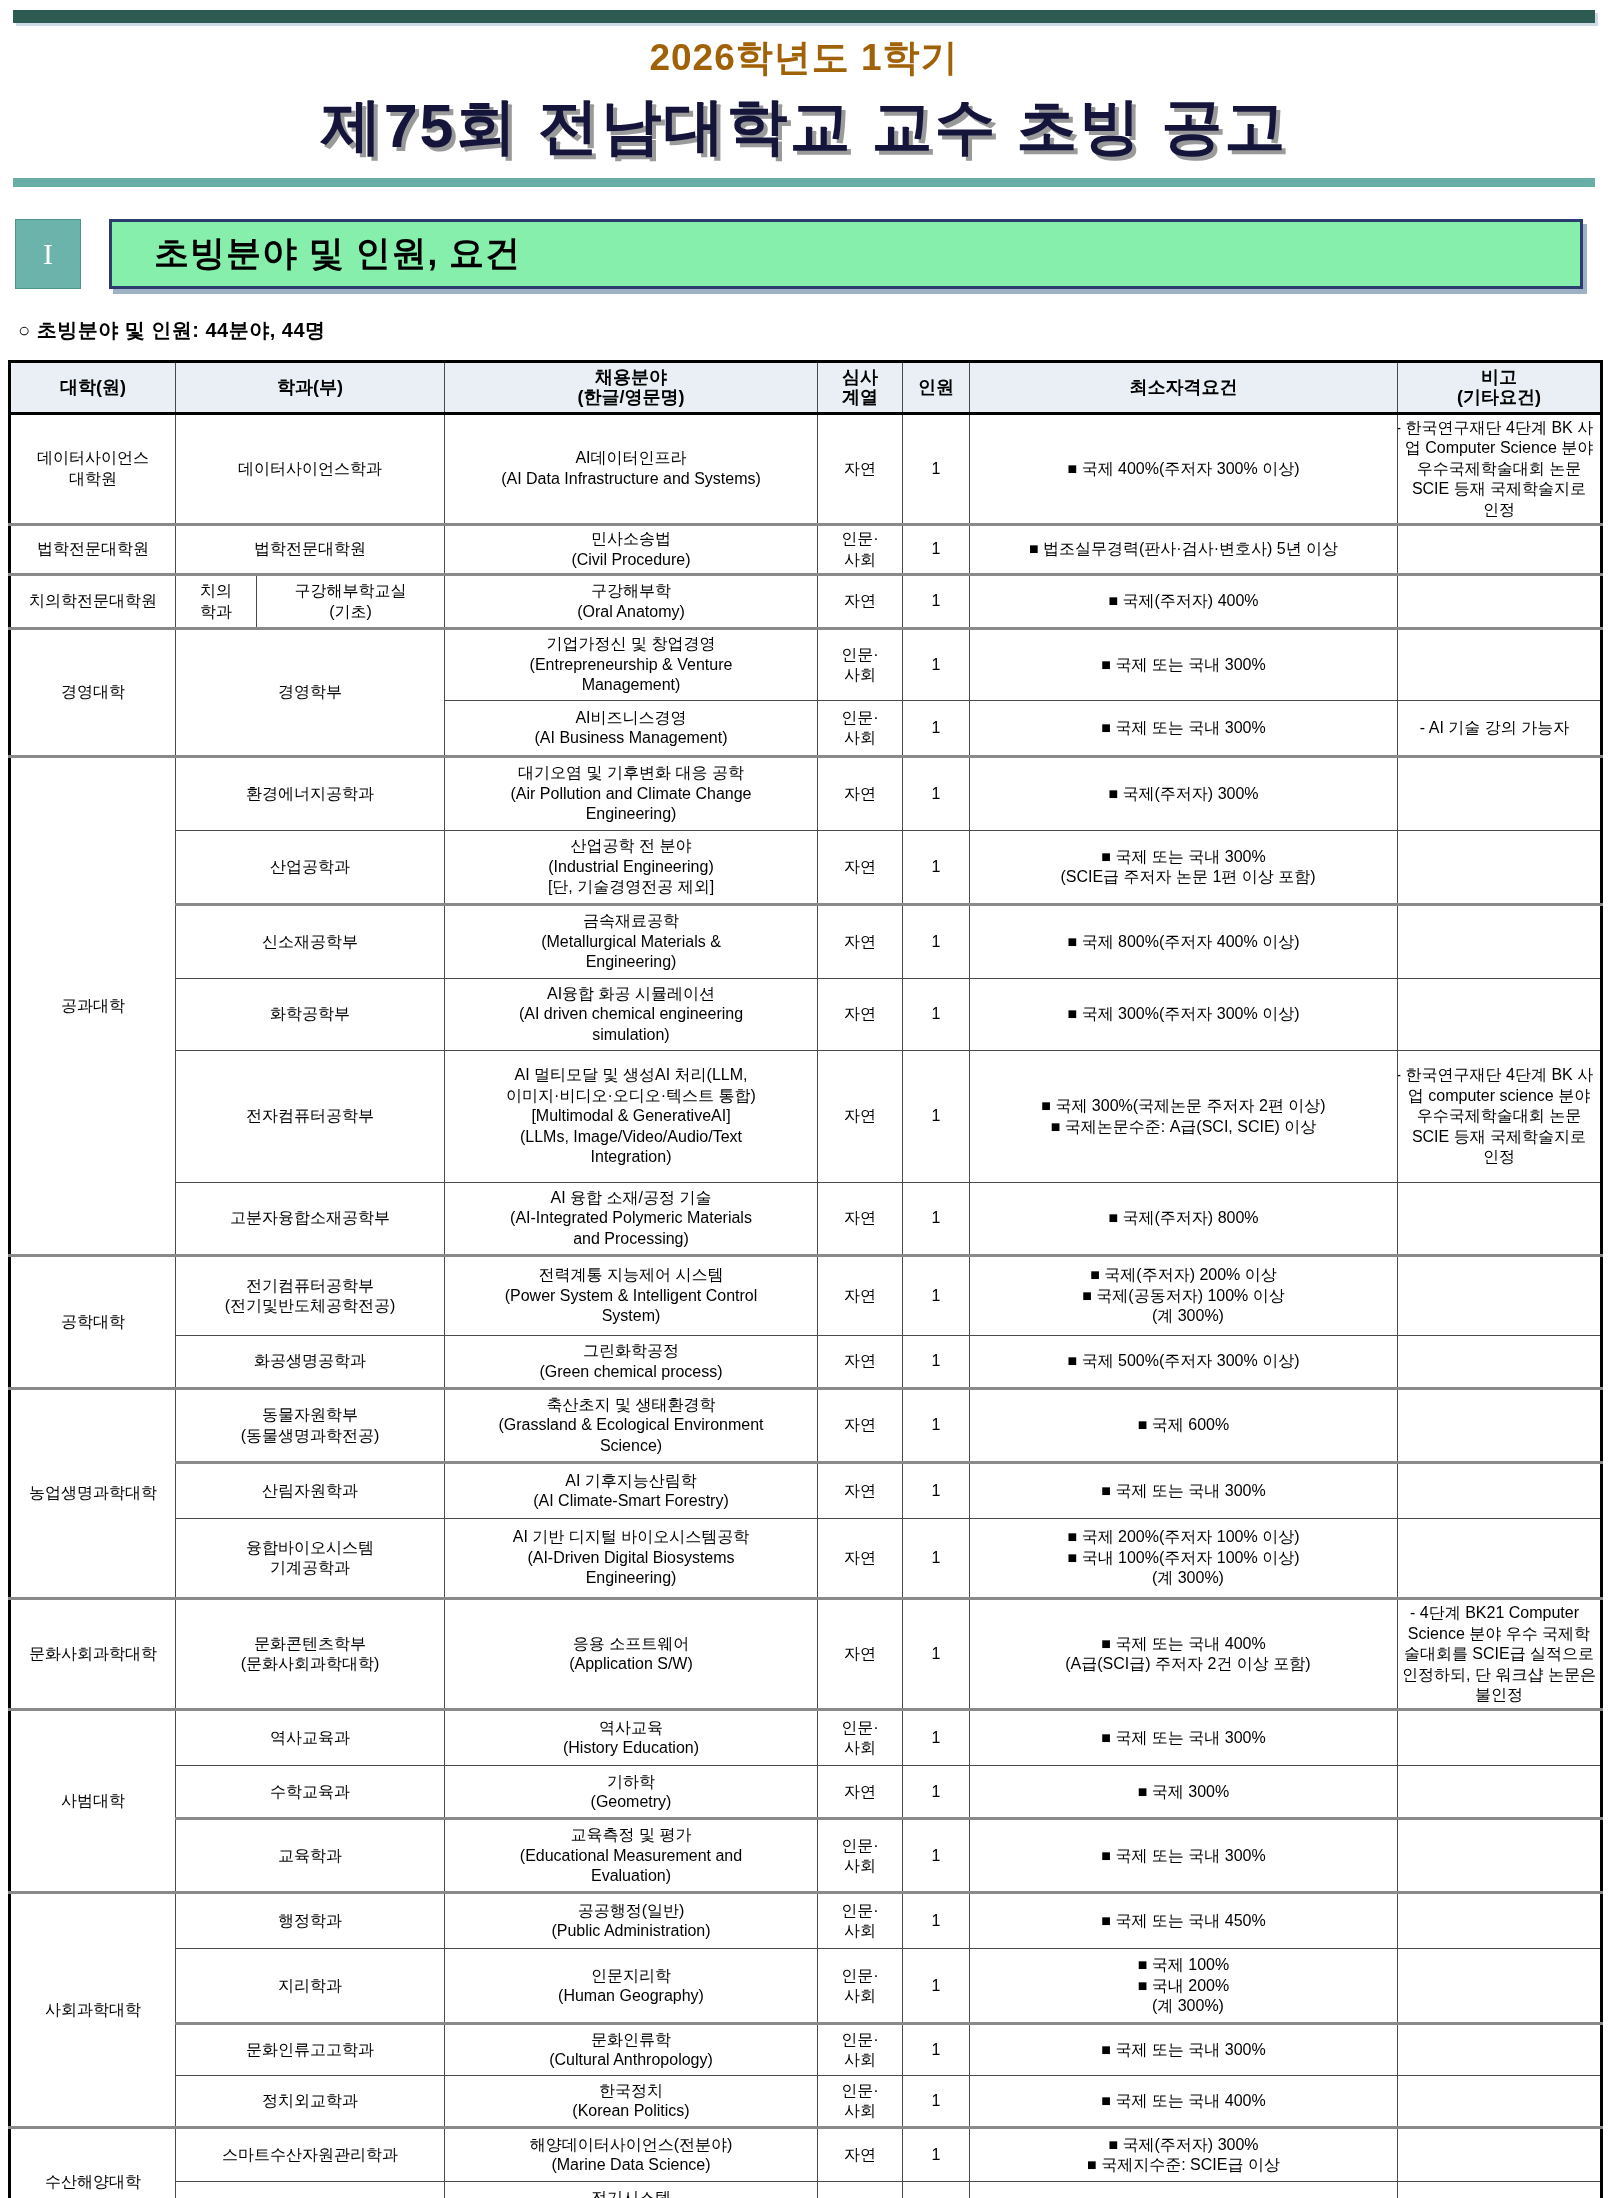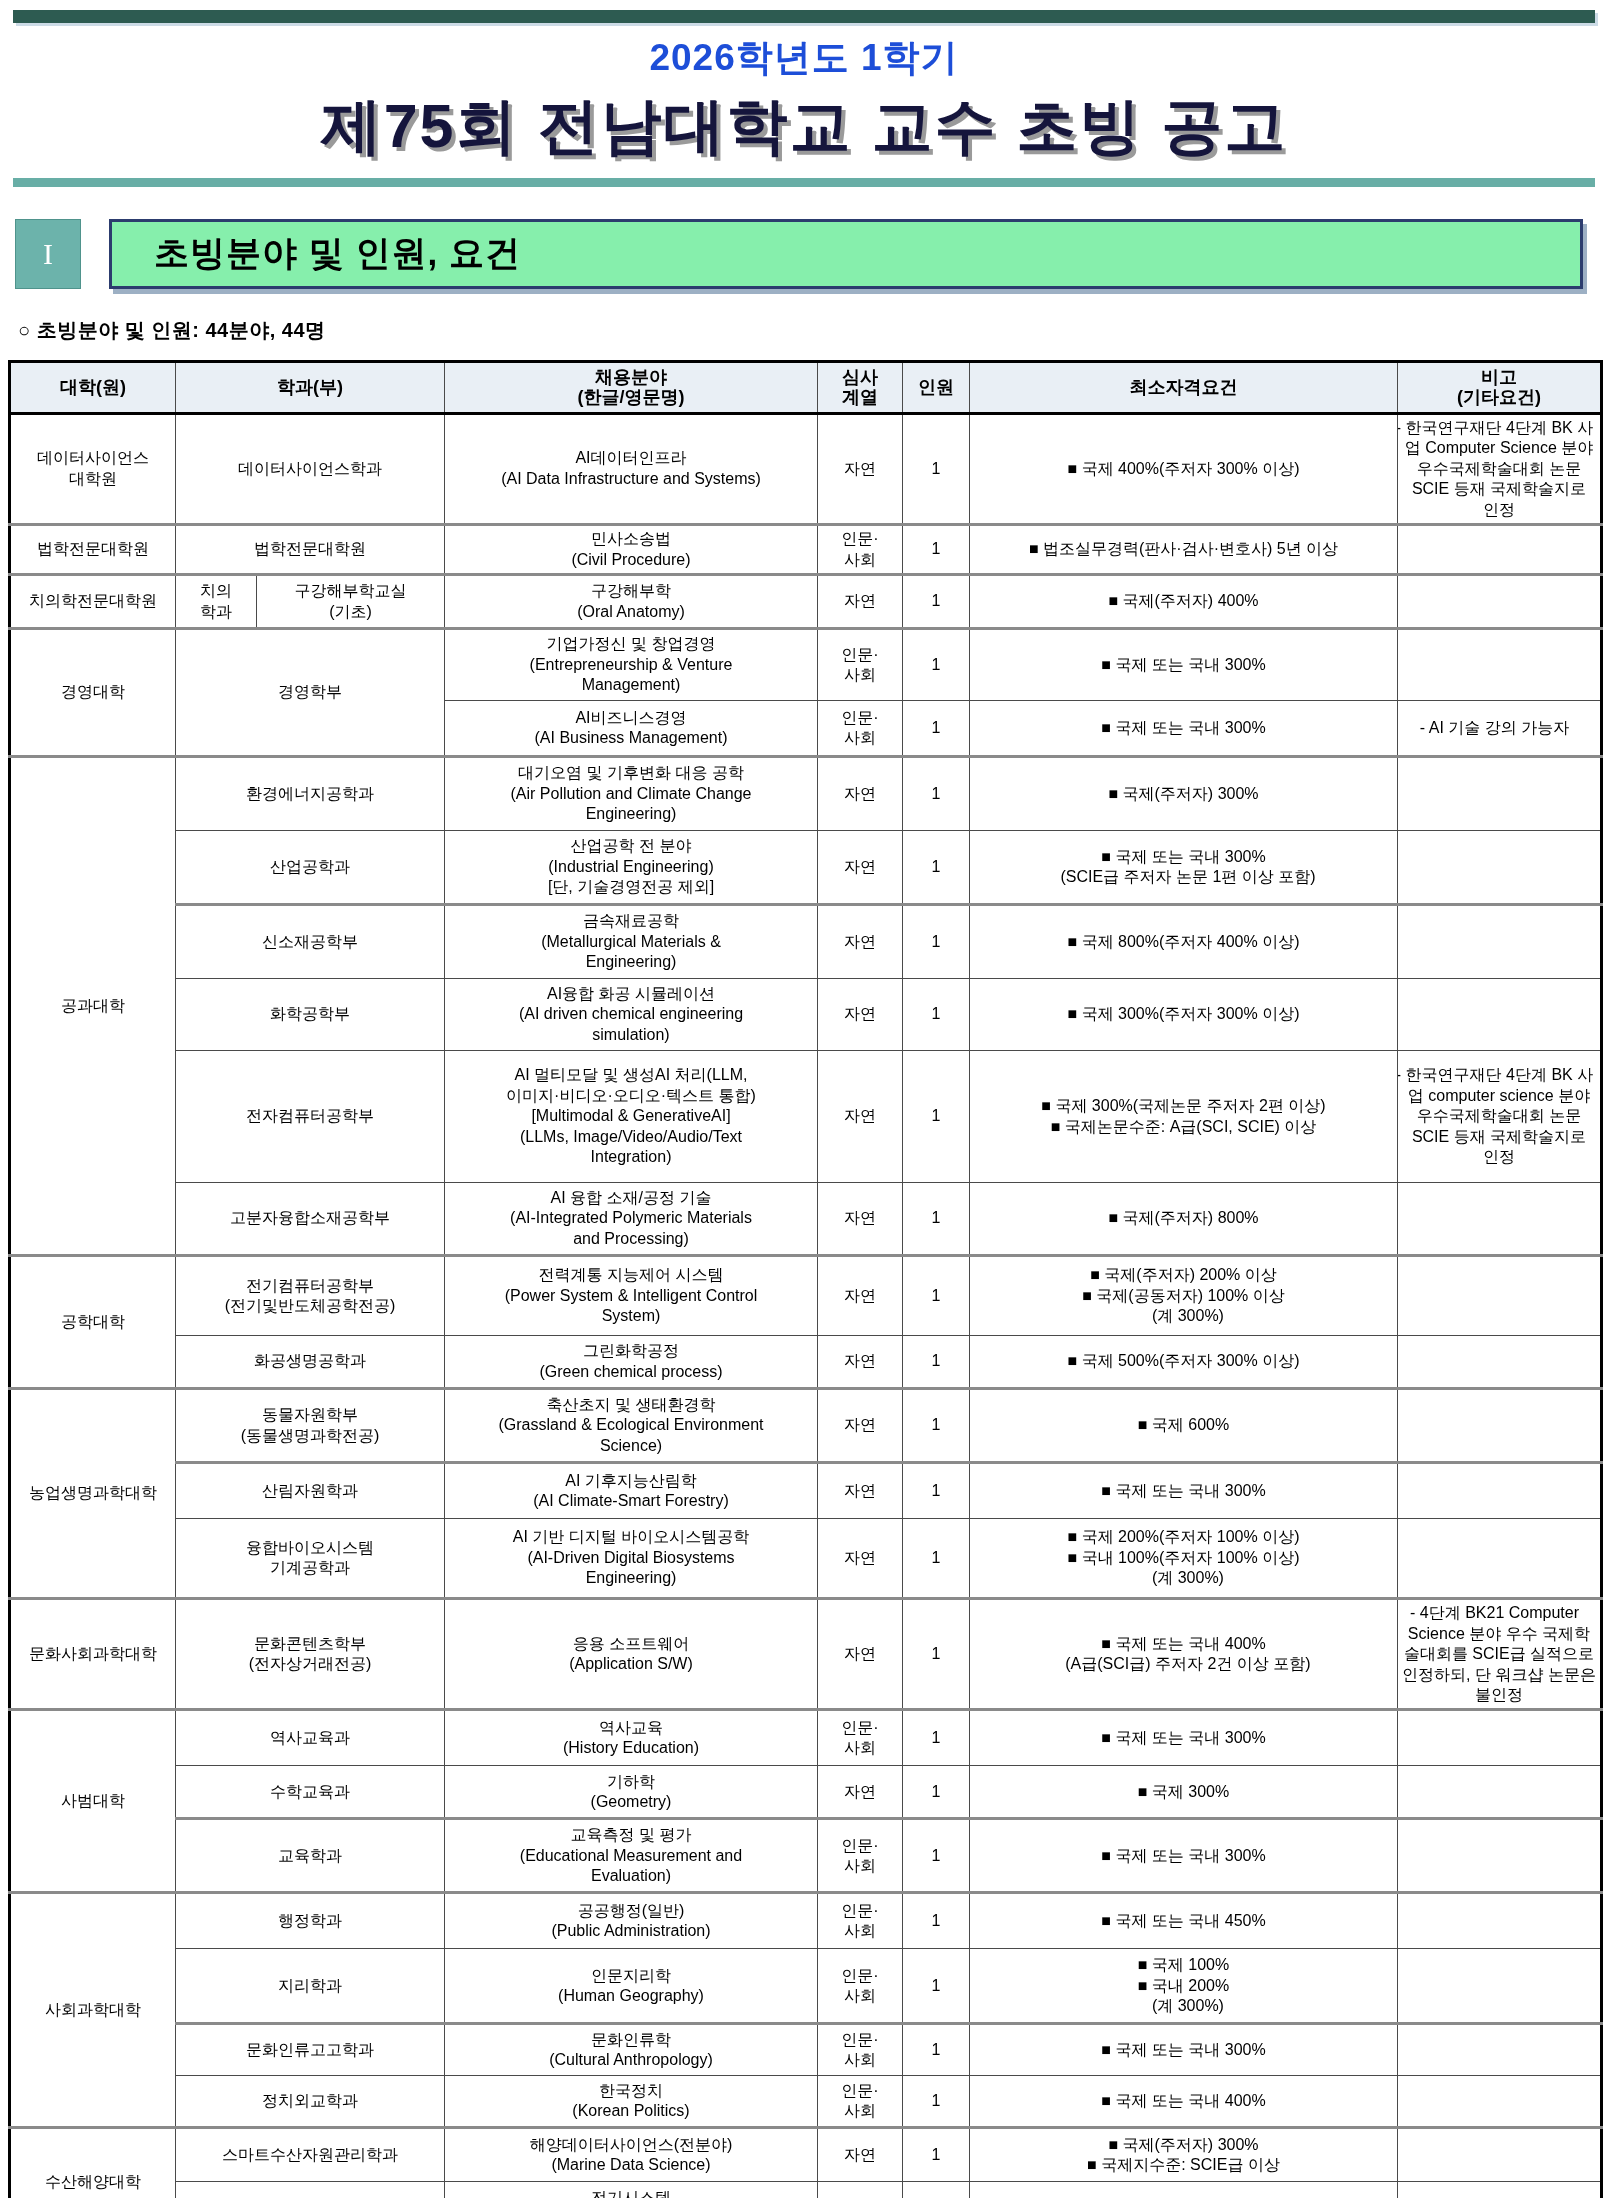--- a/index.html
+++ b/index.html
@@ -13,21 +13,21 @@
     position: relative;
   }
   .top-bar {
     position: absolute; left: 13px; top: 10px;
     width: 1582px; height: 13px;
     background: #2d5b51;
     box-shadow: 3px 3px 0 #ccdbe6;
   }
   .title-block { padding-top: 38px; text-align: center; }
   .title-sub {
-    font-size: 37px; font-weight: bold; color: #1d4ed8;
+    font-size: 37px; font-weight: bold; color: #a16207;
     letter-spacing: 1px; line-height: 1.1;
   }
   .title-main {
     margin-top: 14px;
     font-size: 61px; font-weight: bold; color: #15153c;
     letter-spacing: 2px; line-height: 1.1;
     text-shadow: 4px 4px 0 #9a9a9a;
   }
   .divider {
     margin: 18px 13px 0 13px; height: 9px; background: #68aea6;
@@ -314,21 +314,21 @@
       <td>1</td>
       <td class="c-req">■ 국제 200%(주저자 100% 이상)
 ■ 국내 100%(주저자 100% 이상)
 &nbsp;&nbsp;(계 300%)</td>
       <td class="c-note"></td>
     </tr>
 
     <tr class="group-start" style="height:96px">
       <td>문화사회과학대학</td>
       <td colspan="2">문화콘텐츠학부
-(전자상거래전공)</td>
+(문화사회과학대학)</td>
       <td>응용 소프트웨어
 (Application S/W)</td>
       <td>자연</td>
       <td>1</td>
       <td class="c-req">■ 국제 또는 국내 400%
 &nbsp;&nbsp;(A급(SCI급) 주저자 2건 이상 포함)</td>
       <td class="c-note">- 4단계 BK21 Computer Science 분야 우수 국제학술대회를 SCIE급 실적으로 인정하되, 단 워크샵 논문은 불인정</td>
     </tr>
 
     <tr class="group-start" style="height:56px">

